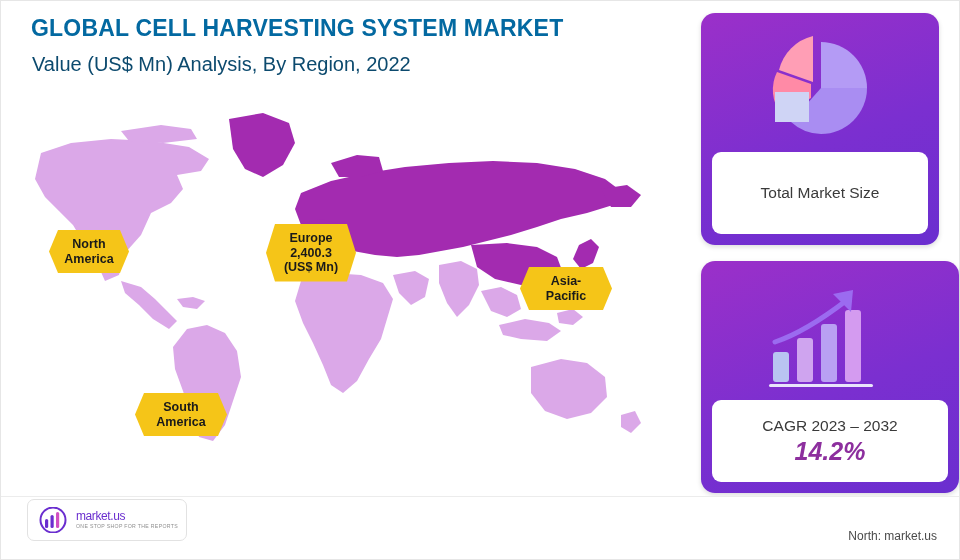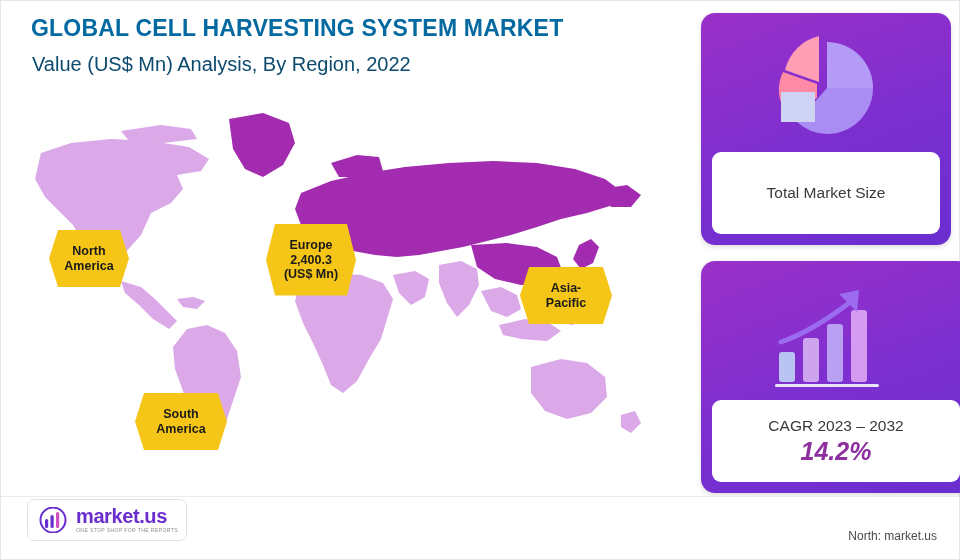--- a/index.html
+++ b/index.html
@@ -56,38 +56,37 @@
 
   
   .hex {
     position: absolute;
     background: #f5c518;
     color: #1a1a1a;
     font-weight: bold;
     text-align: center;
     font-size: 12.5px;
     line-height: 14.5px;
-    padding: 14px 9px;
+    padding: 7px 9px;
     -webkit-clip-path: polygon(9px 0, calc(100% - 9px) 0, 100% 50%, calc(100% - 9px) 100%, 9px 100%, 0 50%);
     clip-path: polygon(9px 0, calc(100% - 9px) 0, 100% 50%, calc(100% - 9px) 100%, 9px 100%, 0 50%);
     box-sizing: border-box;
   }
   .hex .val {
     font-weight: bold;
     display: block;
   }
 
   
   .card {
     position: absolute;
     border-radius: 14px;
     background: linear-gradient(160deg, #9b30c9 0%, #7b2fd0 55%, #6a2ecf 100%);
     box-shadow: 0 2px 5px rgba(0,0,0,0.14);
     overflow: hidden;
-    padding-left: 12px;
   }
   #card-market {
     left: 700px;
     top: 12px;
     width: 238px;
     height: 232px;
   }
   #card-cagr {
     left: 700px;
     top: 260px;
@@ -157,22 +156,22 @@
     display: flex;
     align-items: center;
     padding-left: 8px;
     box-sizing: border-box;
   }
   .logo-text {
     margin-left: 6px;
     line-height: 1;
   }
   .logo-main {
-    font-size: 20px;
-    font-weight: bold;
+    font-size: 12px;
+    font-weight: normal;
     color: #6a2ecf;
     letter-spacing: -0.4px;
   }
   .logo-tag {
     font-size: 5.2px;
     color: #8f8f8f;
     letter-spacing: 0.3px;
     margin-top: 2px;
   }
   #source {

